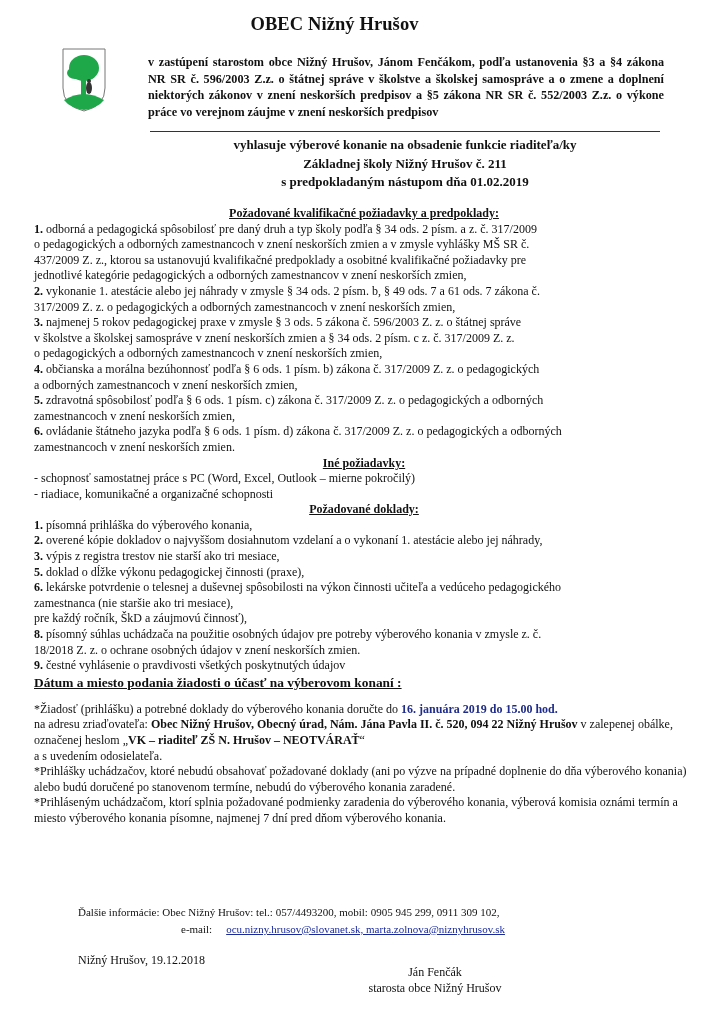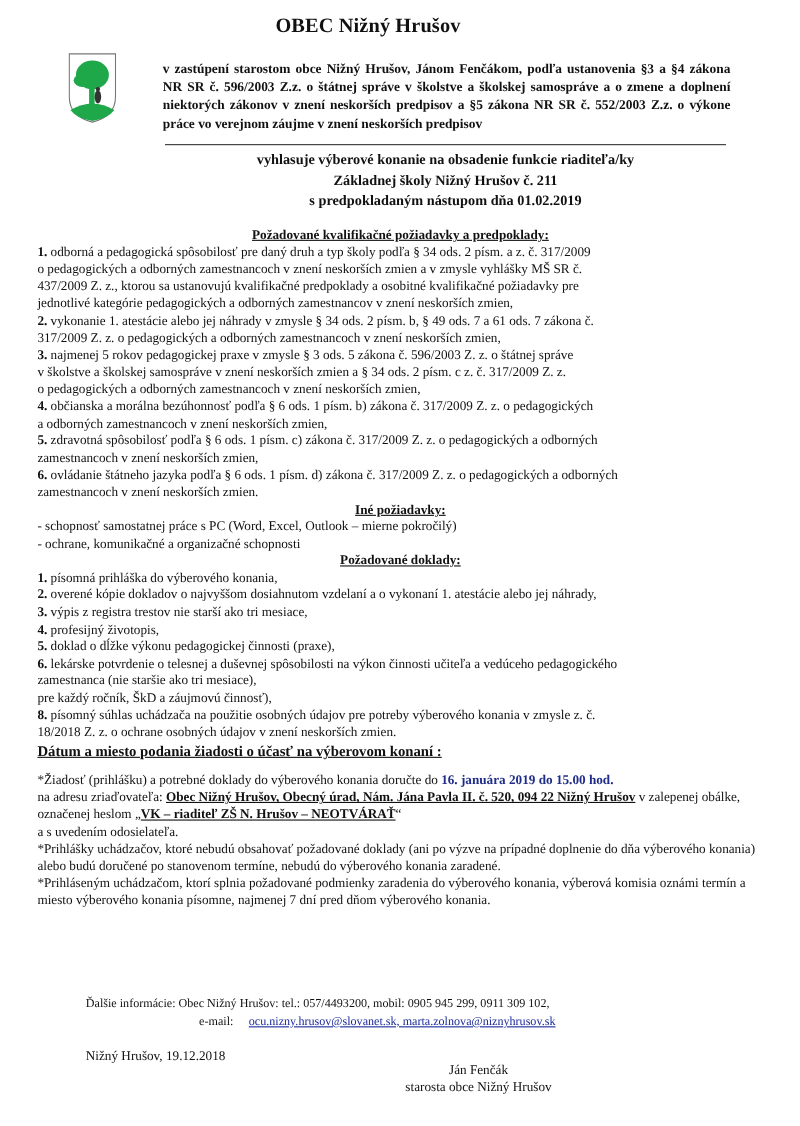--- a/index.html
+++ b/index.html
@@ -26,21 +26,21 @@
   .body {
     position: absolute; left: 34px; top: 206px; width: 660px;
     font-size: 12px; line-height: 15.6px;
   }
   .body p { margin: 0; }
   .sec { font-weight: bold; text-decoration: underline; text-align: center; }
   .sec-big { font-weight: bold; text-decoration: underline; font-size: 13.4px; line-height: 17px; }
   .num { font-weight: bold; }
   .gap { height: 11px; }
   .hl { color: #1f2c8a; font-weight: bold; }
-  .b { font-weight: bold; text-decoration: underline; }
+  .b { font-weight: bold; }
   .contact {
     position: absolute; left: 78px; top: 904px; width: 600px;
     font-size: 11px; line-height: 17px;
   }
   .contact .row2 { padding-left: 103px; }
   .contact a { color: #1a2a9a; text-decoration: underline; margin-left: 14px; }
   .date { position: absolute; left: 78px; top: 953px; font-size: 12px; }
   .sign { position: absolute; left: 360px; top: 964px; width: 150px; text-align: center; font-size: 12px; line-height: 16px; }
 </style>
 </head>
@@ -85,34 +85,34 @@
         <p><span class="num">4.</span> <span>občianska a morálna bezúhonnosť podľa § 6 ods. 1 písm. b) zákona č. 317/2009 Z. z. o pedagogických</span></p>
         <p><span>a odborných zamestnancoch v znení neskorších zmien,</span></p>
         <p><span class="num">5.</span> <span>zdravotná spôsobilosť podľa § 6 ods. 1 písm. c) zákona č. 317/2009 Z. z. o pedagogických a odborných</span></p>
         <p><span>zamestnancoch v znení neskorších zmien,</span></p>
         <p><span class="num">6.</span> <span>ovládanie štátneho jazyka podľa § 6 ods. 1 písm. d) zákona č. 317/2009 Z. z. o pedagogických a odborných</span></p>
         <p><span>zamestnancoch v znení neskorších zmien.</span></p>
       </div>
 
     <p class="sec">Iné požiadavky:</p>
     <p>- schopnosť samostatnej práce s PC (Word, Excel, Outlook – mierne pokročilý)</p>
-    <p>- ochrane, komunikačné a organizačné schopnosti</p>
+    <p>- riadiace, komunikačné a organizačné schopnosti</p>
 
     <p class="sec">Požadované doklady:</p>
     <div id="doc-list">
         <p><span class="num">1.</span> <span>písomná prihláška do výberového konania,</span></p>
         <p><span class="num">2.</span> <span>overené kópie dokladov o najvyššom dosiahnutom vzdelaní a o vykonaní 1. atestácie alebo jej náhrady,</span></p>
         <p><span class="num">3.</span> <span>výpis z registra  trestov nie starší ako tri mesiace,</span></p>
-        <p><span class="num">4.</span> <span>profesijný životopis,</span></p>
         <p><span class="num">5.</span> <span>doklad o dĺžke výkonu pedagogickej činnosti (praxe),</span></p>
         <p><span class="num">6.</span> <span>lekárske potvrdenie o telesnej a duševnej spôsobilosti na výkon činnosti učiteľa a vedúceho pedagogického</span></p>
         <p><span>zamestnanca (nie staršie ako tri mesiace),</span></p>
         <p><span>pre každý ročník, ŠkD a záujmovú činnosť),</span></p>
         <p><span class="num">8.</span> <span>písomný súhlas uchádzača na použitie osobných údajov pre potreby výberového konania v zmysle z. č.</span></p>
         <p><span>18/2018  Z. z. o ochrane osobných údajov v znení neskorších zmien.</span></p>
+        <p><span class="num">9.</span> <span>čestné vyhlásenie o pravdivosti všetkých poskytnutých údajov</span></p>
       </div>
 
     <p class="sec-big">Dátum a miesto podania žiadosti o účasť na výberovom konaní :</p>
     <div class="gap"></div>
 
     <p>
       <span>*Žiadosť (prihlášku) a potrebné doklady do výberového konania doručte do </span><span class="hl">16. januára 2019 do 15.00 hod.</span><br>
       <span>na adresu zriaďovateľa: </span><span class="b">Obec Nižný Hrušov, Obecný úrad, Nám. Jána Pavla II. č. 520, 094 22  Nižný Hrušov</span><span> v zalepenej obálke, označenej heslom „</span><span class="b">VK – riaditeľ ZŠ N. Hrušov – NEOTVÁRAŤ</span><span>“</span><br>
       <span>a s uvedením odosielateľa.</span>
     </p>

